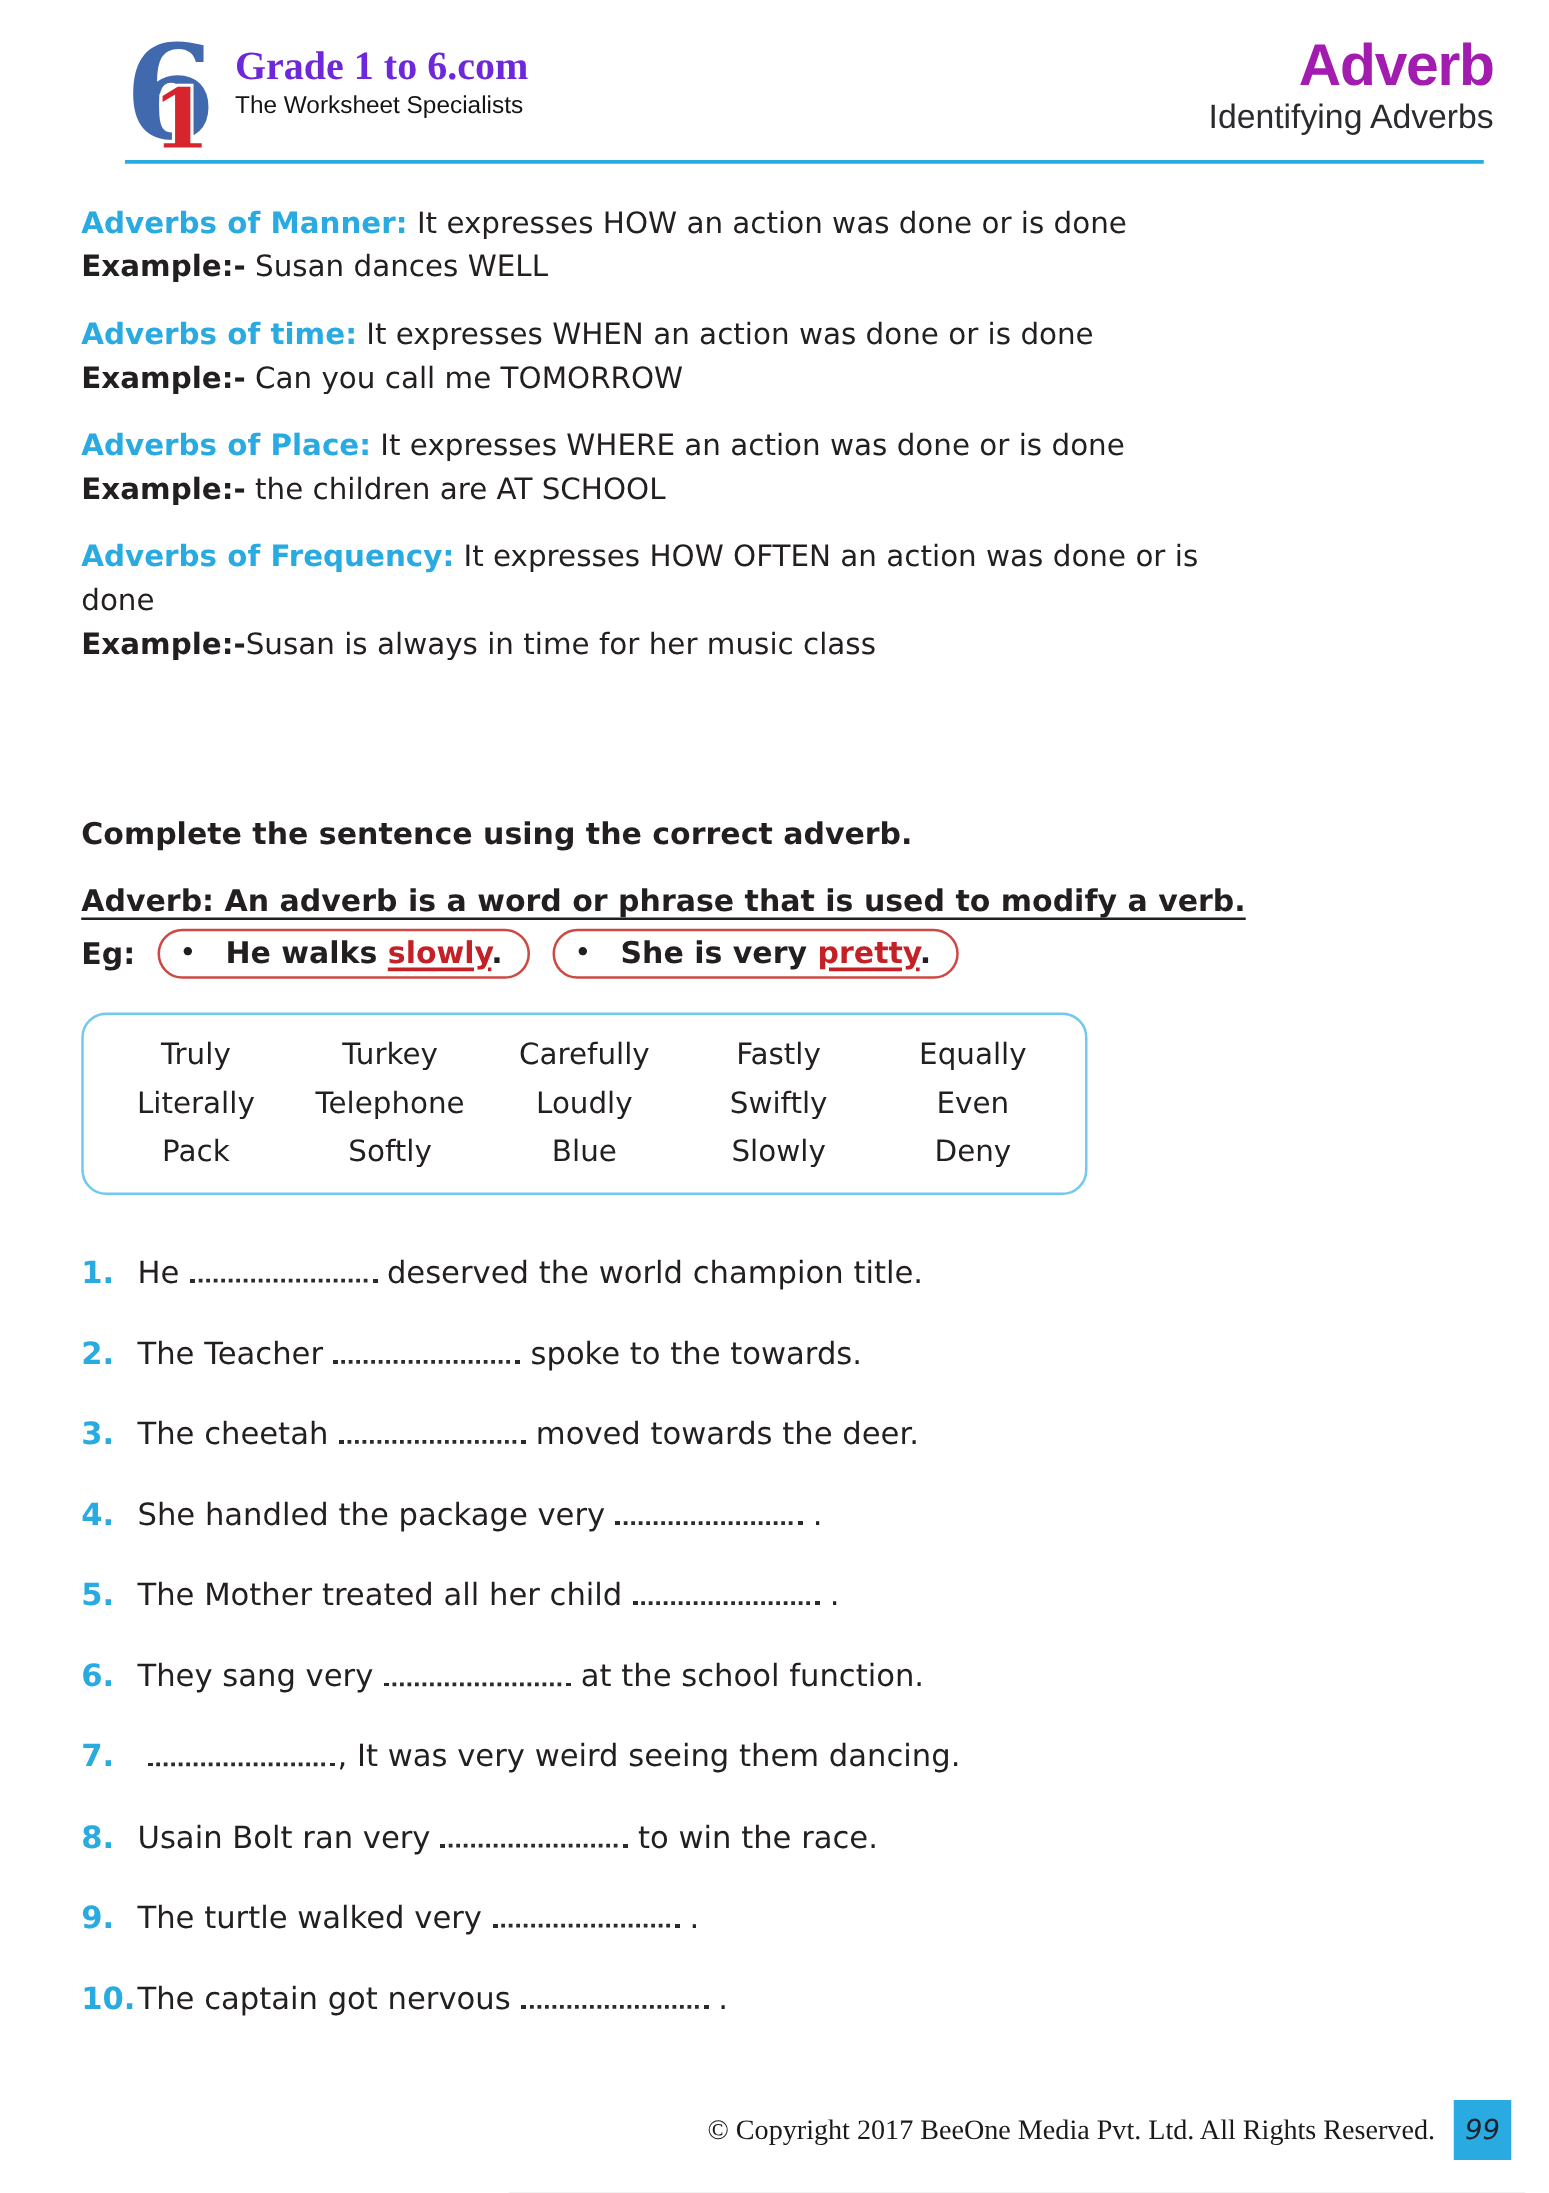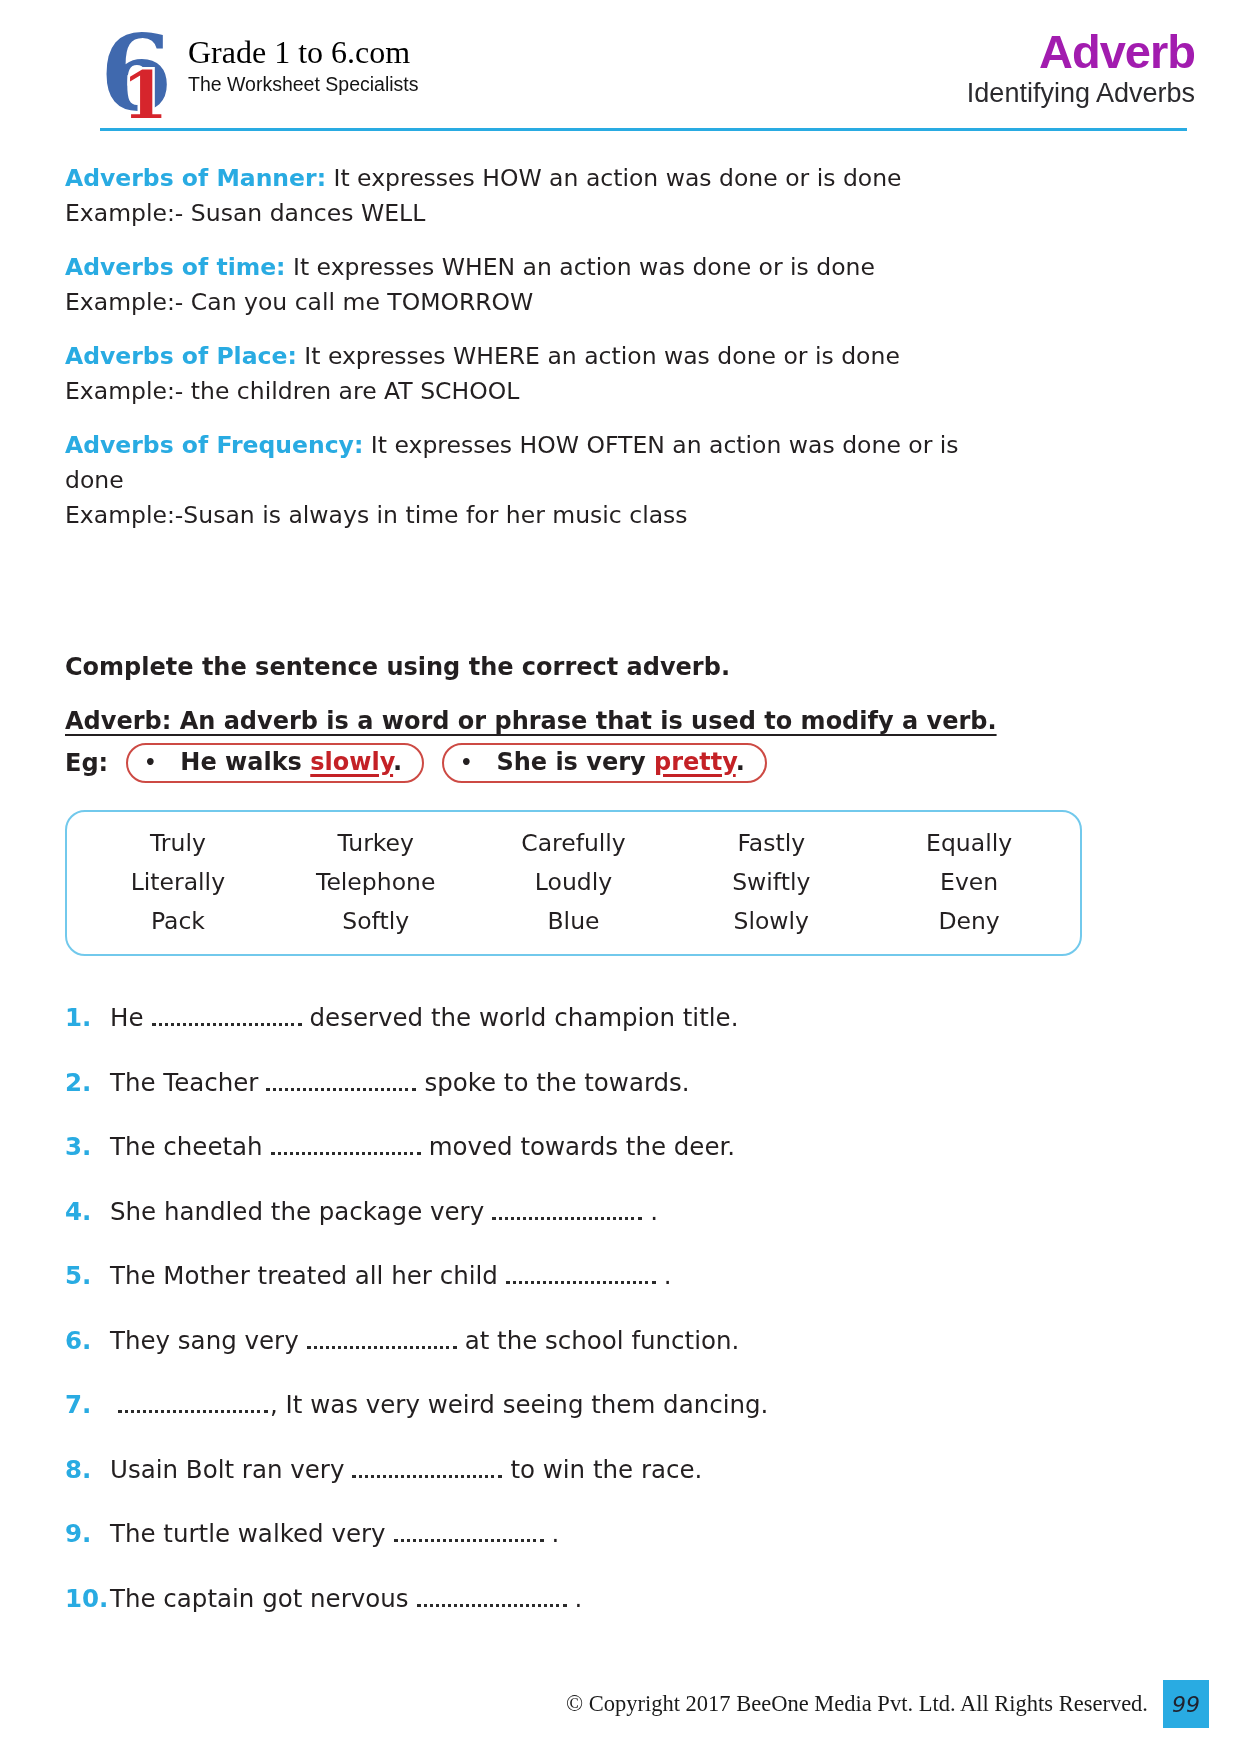--- a/index.html
+++ b/index.html
@@ -16,22 +16,22 @@
   
   .header {
     display: flex; justify-content: space-between; align-items: flex-start;
     padding: 26px 44px 0 100px;
   }
   .logo { display: flex; align-items: flex-start; }
   .logo-mark { width: 104px; height: 92px; flex: 0 0 auto; }
   .logo-text { margin-top: 10px; margin-left: -16px; }
   .logo-title {
     font-family: "Liberation Serif", serif;
-    font-weight: normal; font-size: 32px; line-height: 1.05;
-    color: #000000;
+    font-weight: bold; font-size: 32px; line-height: 1.05;
+    color: #6d28d9;
   }
   .logo-sub {
     font-family: "Liberation Sans", sans-serif;
     font-size: 19.5px; color: #141414; margin-top: 3px;
   }
   .header-right { text-align: right; margin-top: 2px; }
   .doc-title {
     font-family: "Liberation Sans", sans-serif;
     font-weight: bold; font-size: 47px; line-height: 1.0;
     color: #a21caf; letter-spacing: -1px;
@@ -43,21 +43,21 @@
   .header-rule { height: 3px; background: #29ABE2; margin: 10px 52px 0 100px; }
 
   
   .content { padding: 30px 50px 0 65px; }
 
   .def-block { margin-bottom: 19px; }
   .def-line { margin: 0; font-size: 23.5px; line-height: 35px; max-width: 910px; }
   .def-label { color: #29ABE2; font-weight: bold; }
   .def-text { font-weight: normal; white-space: pre-wrap; }
   .def-example { margin: 0; font-size: 23.5px; line-height: 35px; }
-  .def-example-label { font-weight: normal; }
+  .def-example-label { font-weight: bold; }
   .def-example-text { white-space: pre-wrap; }
 
   .instruction { margin: 120px 0 0 0; font-weight: bold; font-size: 24px; }
   .adverb-note {
     margin: 26px 0 0 0; font-weight: bold; font-size: 24px;
     text-decoration: underline; text-decoration-thickness: 2px; text-underline-offset: 5px;
   }
   .eg-row { display: flex; align-items: center; gap: 18px; margin-top: 8px; }
   .eg-label { font-weight: bold; font-size: 24px; }
   .eg-pill {
@@ -67,21 +67,21 @@
     font-weight: bold; font-size: 24px;
   }
   .eg-bullet { font-size: 19px; }
   .eg-highlight {
     color: #C42126;
     text-decoration: underline; text-decoration-color: #C42126;
     text-decoration-thickness: 2.5px; text-underline-offset: 4px;
   }
 
   .word-bank {
-    margin-top: 27px; width: 1017px;
+    margin-top: 27px; width: 805px;
     border: 2.5px solid #72C9EC; border-radius: 20px;
     padding: 17px 12px 19px 12px;
     display: grid; grid-template-columns: repeat(5, 1fr);
     row-gap: 11px;
     font-size: 23.5px; text-align: center;
   }
 
   .questions { margin-top: 44px; }
   .q-row { font-size: 24.5px; line-height: 36px; margin-bottom: 28.5px; }
   .q-num { display: inline-block; min-width: 45px; color: #29ABE2; font-weight: bold; }

